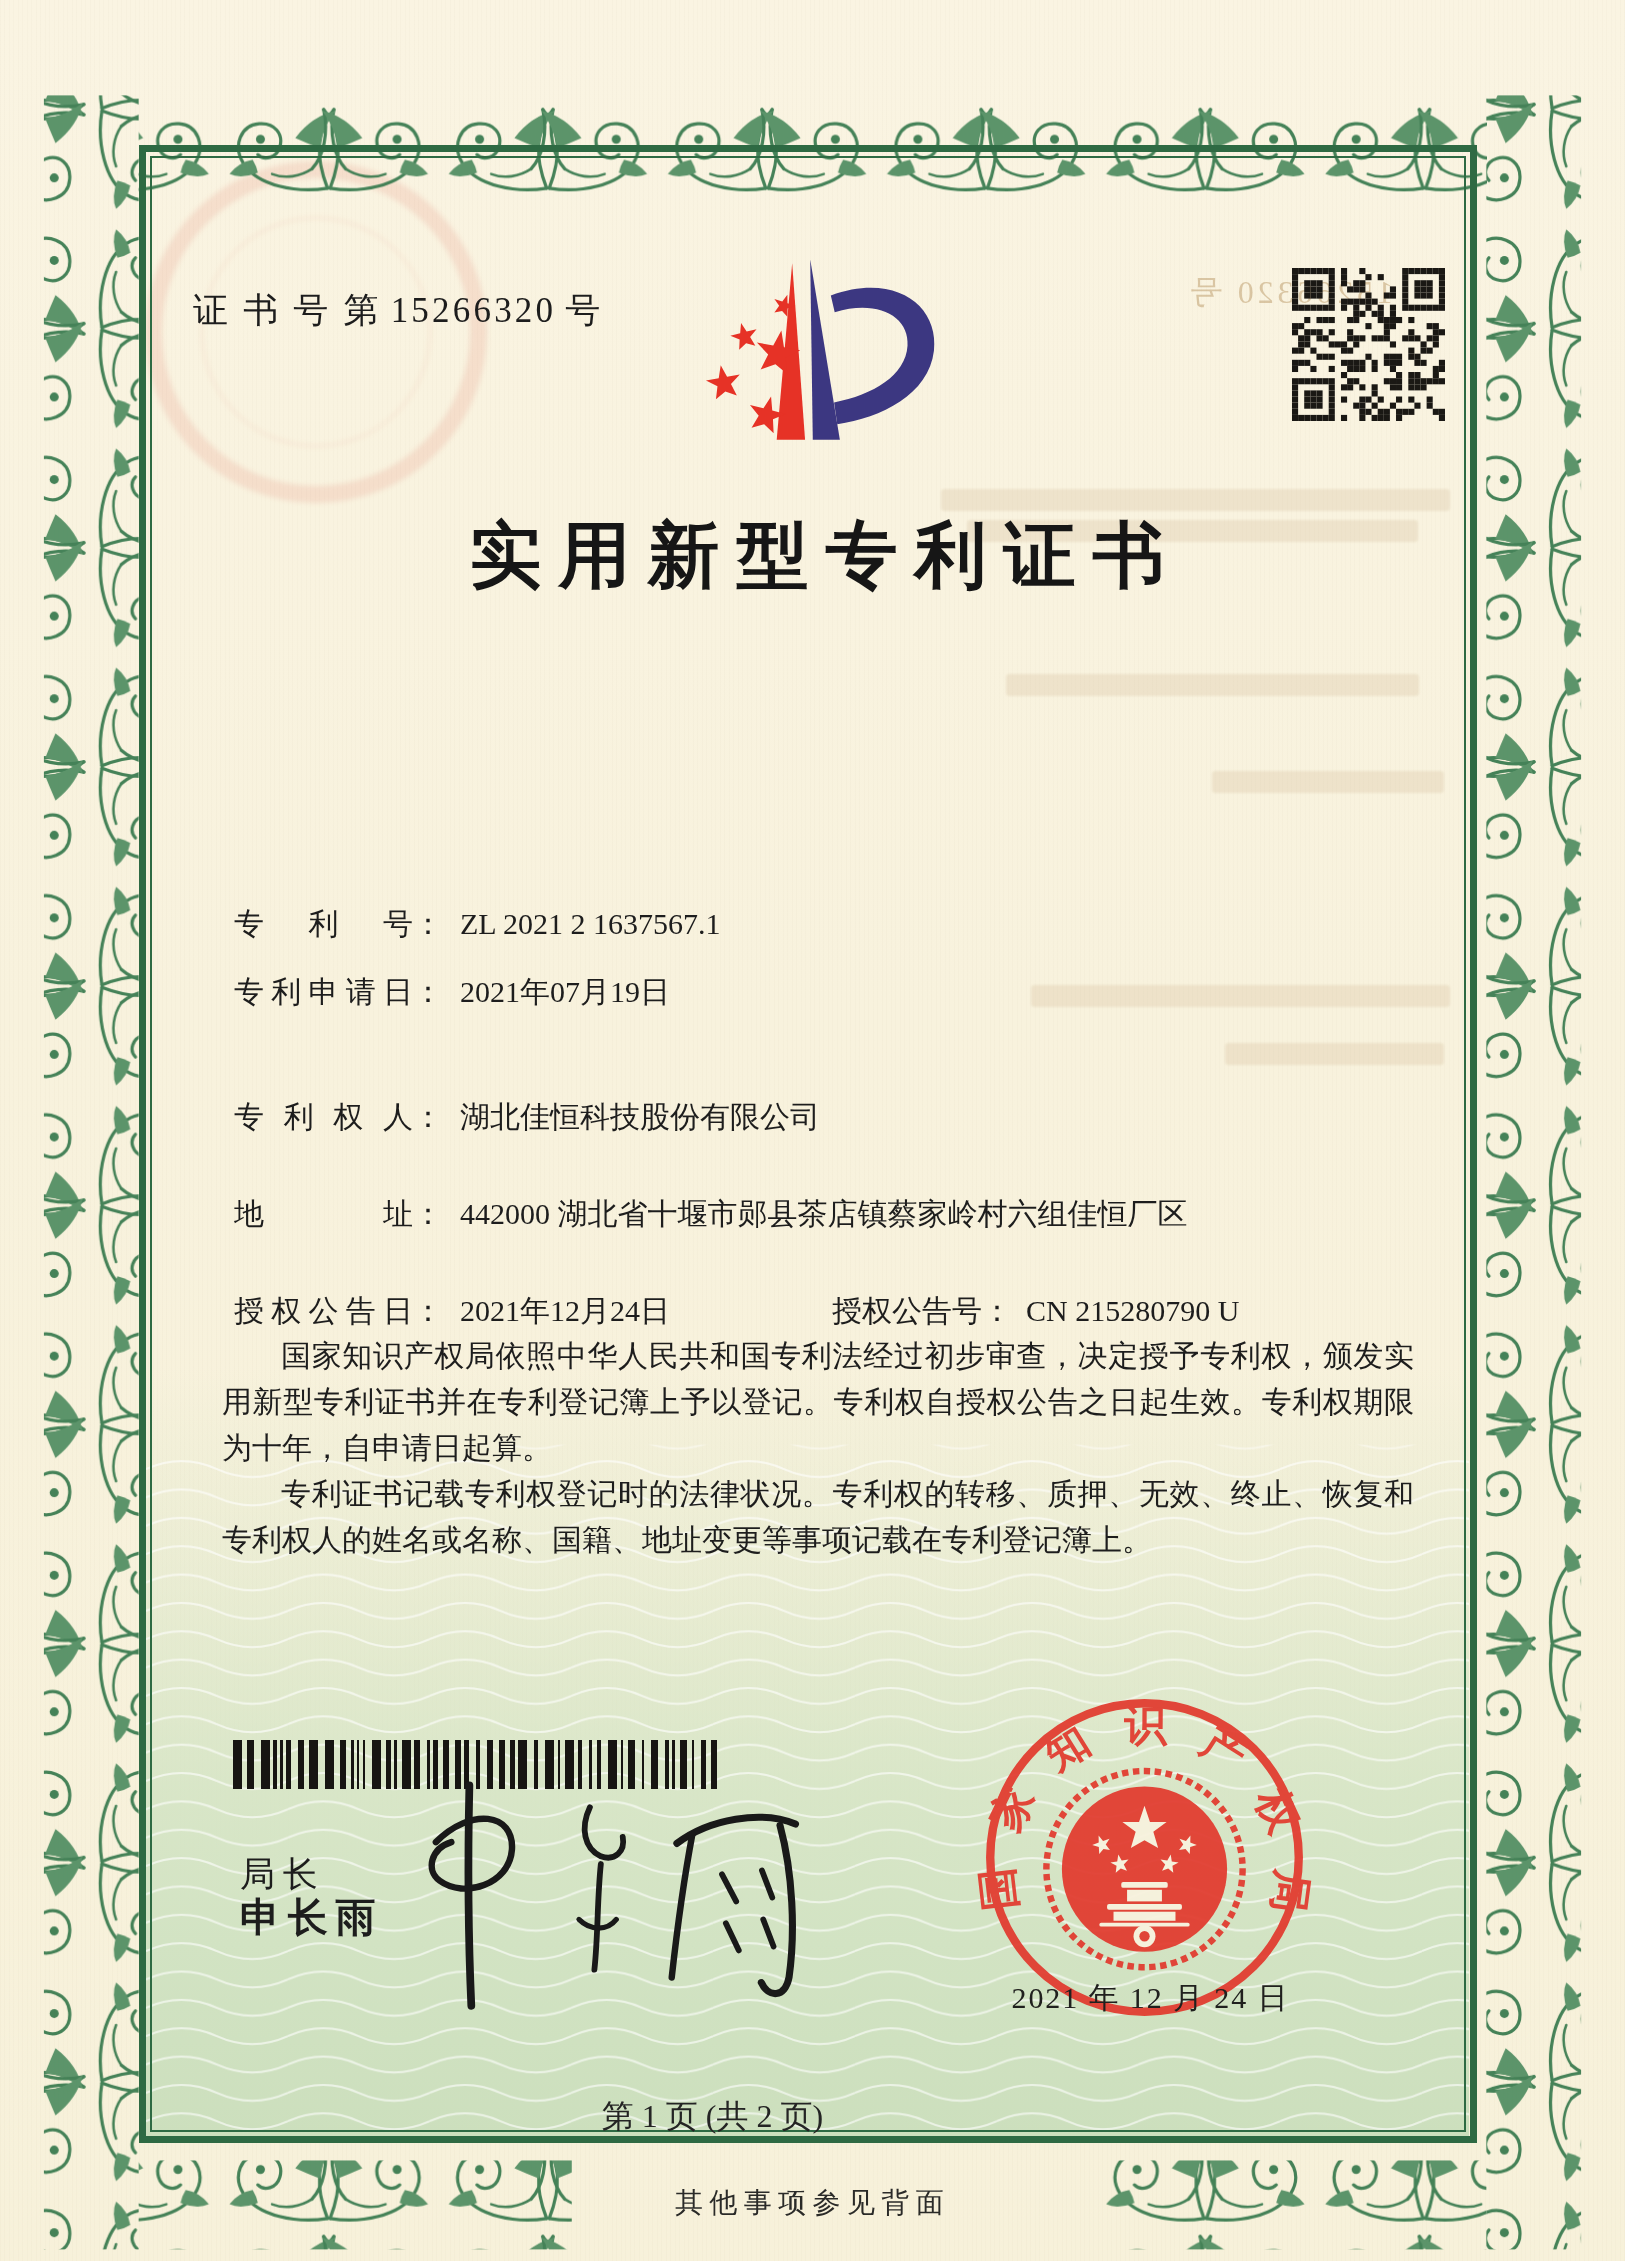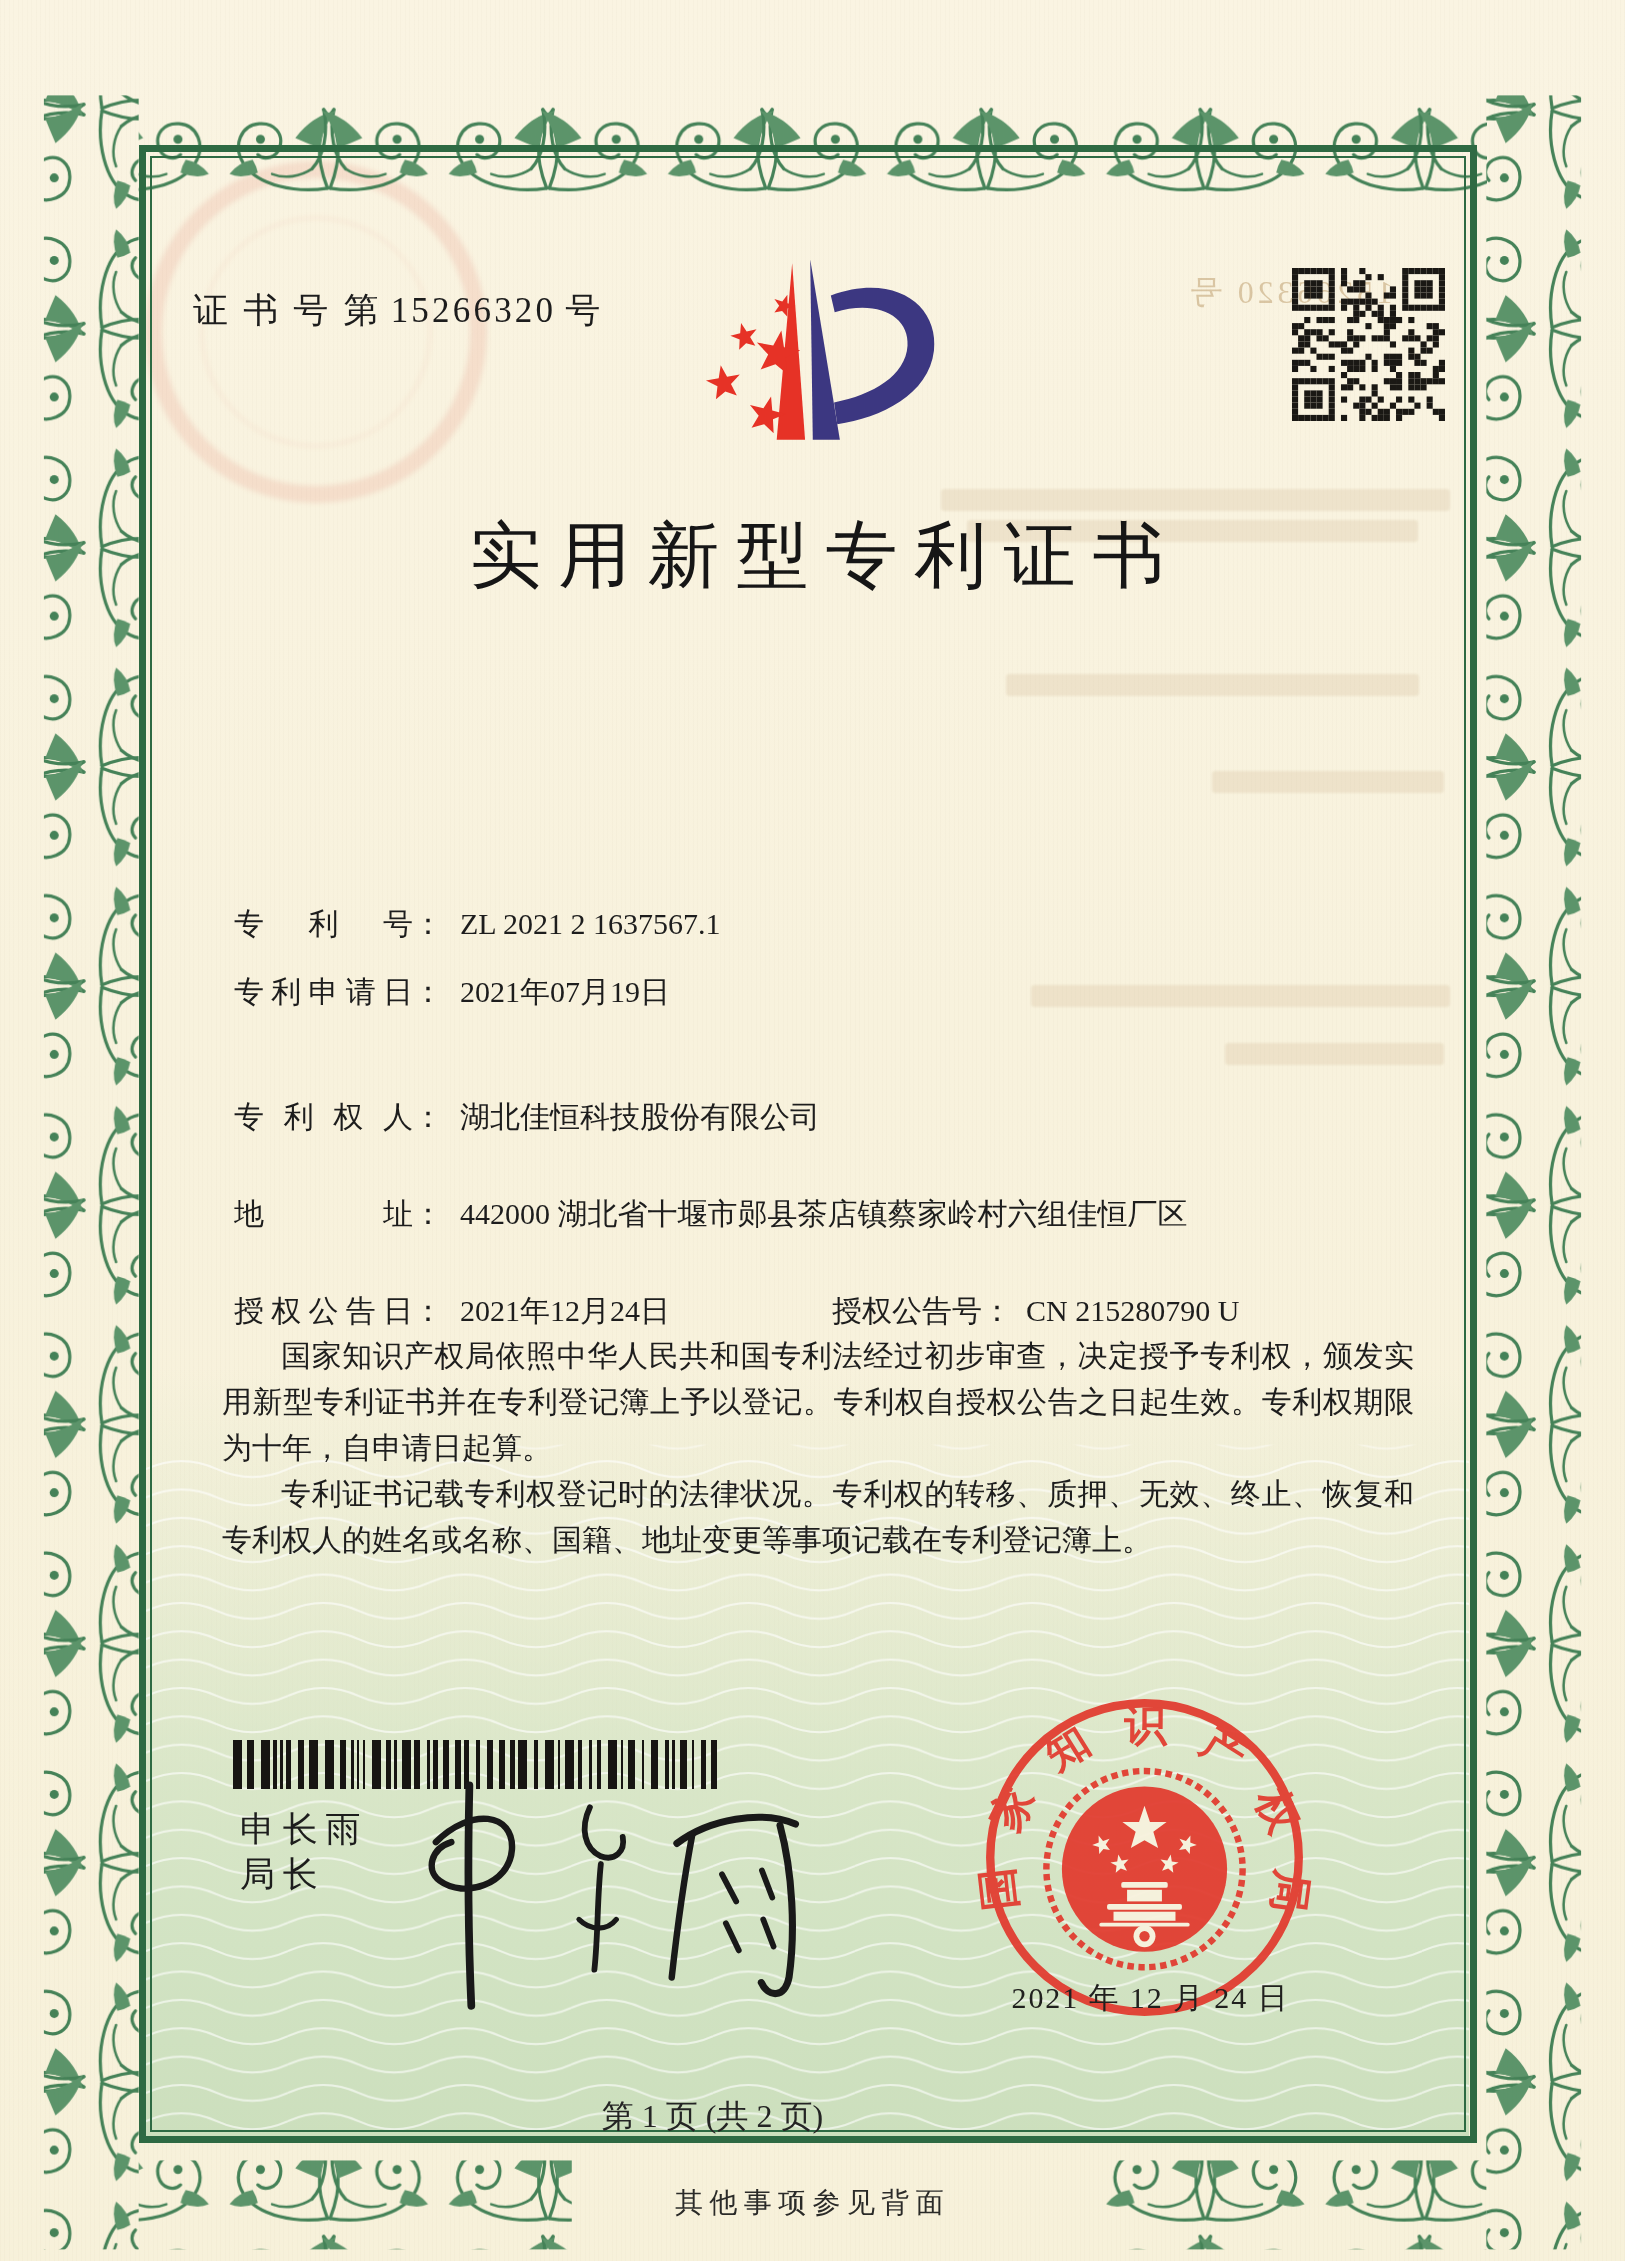--- a/index.html
+++ b/index.html
@@ -27,34 +27,34 @@
   .ghost-stamp i{position:absolute; inset:39px; border-radius:50%; border:2.6px solid rgba(224,118,98,.12);}
   .ghost-line{position:absolute; left:1186px; top:271px; font-size:32px; color:rgba(166,124,62,.38);
     transform:scaleX(-1); letter-spacing:3.9px; filter:blur(0.6px); z-index:0; white-space:nowrap;}
   .ghost-bar{position:absolute; height:22px; border-radius:3.9px; background:rgba(178,138,82,.14);
     filter:blur(1.3px); z-index:0;}
   .cert-no{position:absolute; left:193px; top:287px; font-size:35px; letter-spacing:3.2px; z-index:3; white-space:nowrap;}
   .cert-no .num{margin:16px 9px; font-family:"Liberation Serif","DejaVu Serif",serif;}
   .logo{position:absolute; left:676px; top:249px; z-index:3;}
   .qr{position:absolute; left:1292px; top:268px; z-index:3;}
   .title{position:absolute; left:139px; top:508px; width:1339px; text-align:center; z-index:3;
-    font-size:72px; font-weight:normal; letter-spacing:17px; padding-left:34px; box-sizing:border-box; color:#161616;}
+    font-size:72px; font-weight:bold; letter-spacing:17px; padding-left:34px; box-sizing:border-box; color:#161616;}
   .f-row{position:absolute; left:234px; font-size:30px; line-height:39px; white-space:nowrap; z-index:3;}
   .f-label{display:inline-block; width:179px; text-align:justify; text-align-last:justify;
     text-justify:inter-character; vertical-align:top;}
   .f-value{margin-left:17px;}
   .grant2{position:absolute; left:598px; top:0;} 
   .grant2 .f-value{margin-left:14px;}
   .body-text{position:absolute; left:222px; top:1333px; width:1192px; font-size:30px; line-height:46px;
     text-align:justify; z-index:3;}
   .body-text p{margin:0; text-indent:59px;}
   .barcode{position:absolute; left:233px; top:1740px; width:509px; height:49px; z-index:3; white-space:nowrap;}
   .barcode i{display:inline-block; height:100%; background:#171512; vertical-align:top;}
   .director-title{position:absolute; left:240px; top:1851px; font-size:35px; letter-spacing:7.7px; z-index:3;}
-  .director-name{position:absolute; left:240px; top:1806px; font-size:35px; letter-spacing:7.7px; z-index:3;}
+  .director-name{position:absolute; left:240px; top:1890px; font-size:40px; letter-spacing:7.7px; z-index:3;font-weight:bold;}
   .signature{position:absolute; left:374px; top:1753px; z-index:3;}
   .seal{position:absolute; left:967px; top:1680px; z-index:3;}
   .seal-date{position:absolute; left:970px; top:1978px; width:361px; text-align:center;
     font-size:30px; letter-spacing:1.9px; z-index:4; color:#20201e; white-space:nowrap;}
   .page-footer{position:absolute; left:139px; top:2095px; width:1147px; text-align:center;
     font-size:32px; z-index:3; color:#242424;}
   .back-note{position:absolute; left:139px; top:2184px; width:1347px; text-align:center;
     font-size:28px; letter-spacing:6.4px; z-index:3; color:#2a2a28;}
 </style>
 </head>

